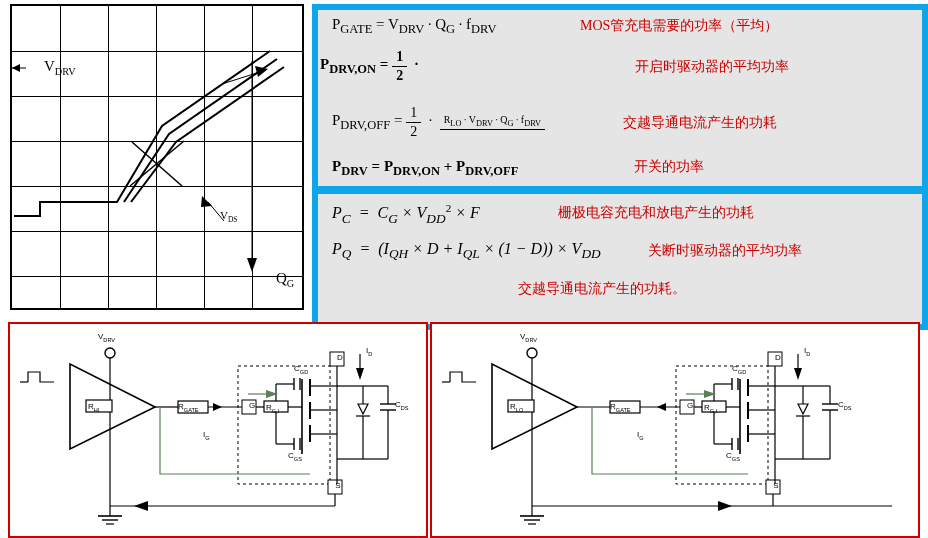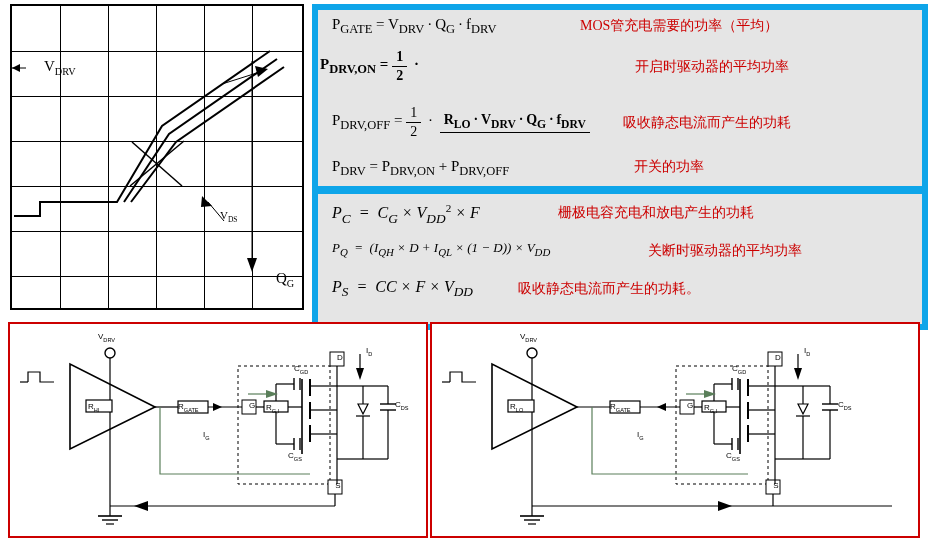--- a/index.html
+++ b/index.html
@@ -99,46 +99,43 @@
     P<sub>DRV,ON</sub> =
     <span class="frac" style="font-size:14px;"><span class="num">1</span><span class="den">2</span></span>
      · 
   </div>
   <div class="cn" style="left:317px;top:48px;">开启时驱动器的平均功率</div>
 
   <div class="eq" style="left:14px;top:94px;font-size:15px;">
     P<sub>DRV,OFF</sub> =
     <span class="frac" style="font-size:14px;"><span class="num">1</span><span class="den">2</span></span>
      · 
-    <span class="frac" style="font-size:14px;font-weight:bold;"><span class="num">R<sub>LO</sub> · V<sub>DRV</sub> · Q<sub>G</sub> · f<sub>DRV</sub></span></span>
-  </div>
-  <div class="cn" style="left:305px;top:104px;">吸收静态电流而产生的功耗</div>
-
-  <div class="eq" style="left:14px;top:148px;font-size:15px;">
+    <span class="frac" style="font-size:10px;"><span class="num">R<sub>LO</sub> · V<sub>DRV</sub> · Q<sub>G</sub> · f<sub>DRV</sub></span></span>
+  </div>
+  <div class="cn" style="left:305px;top:104px;">交越导通电流产生的功耗</div>
+
+  <div class="eq" style="left:14px;top:148px;font-size:15px;font-weight:bold;">
     P<sub>DRV</sub> = P<sub>DRV,ON</sub> + P<sub>DRV,OFF</sub>
   </div>
   <div class="cn" style="left:316px;top:148px;">开关的功率</div>
 </div>
 
 <div class="abs formula-box" id="box2">
 
   <div class="eq ital" style="left:14px;top:8px;font-size:16px;">
     P<sub>C</sub> &nbsp;= &nbsp;C<sub>G</sub> × V<sub>DD</sub><sup style="font-style:normal;font-size:.7em;">2</sup> × F
   </div>
   <div class="cn" style="left:240px;top:10px;">栅极电容充电和放电产生的功耗</div>
 
-  <div class="eq ital" style="left:14px;top:46px;font-size:13px;">
+  <div class="eq ital" style="left:14px;top:46px;font-size:16px;">
     P<sub>Q</sub> &nbsp;= &nbsp;(I<sub>QH</sub> × D + I<sub>QL</sub> × (1 − D)) × V<sub>DD</sub>
   </div>
   <div class="cn" style="left:330px;top:48px;">关断时驱动器的平均功率</div>
 
-  <div class="eq ital" style="left:14px;top:84px;font-size:16px;">
-    P<sub>S</sub> &nbsp;= &nbsp;CC × F × V<sub>DD</sub>
-  </div>
-  <div class="cn" style="left:200px;top:86px;">吸收静态电流而产生的功耗。</div>
+  <div class="cn" style="left:200px;top:86px;">交越导通电流产生的功耗。</div>
 </div>
 
 <div class="abs circuit-panel" id="circuit-left">
   <svg width="412" height="208" style="position:absolute;left:0;top:0">
 
     <polyline points="18,58 18,48 30,48 30,58 44,58" fill="none" stroke="#000" stroke-width="1.2"></polyline>
     <line x1="18" y1="58" x2="10" y2="58" stroke="#000" stroke-width="1.2"></line>
 
     <polygon points="60,40 60,125 145,83" fill="none" stroke="#000" stroke-width="1.6"></polygon>
 

